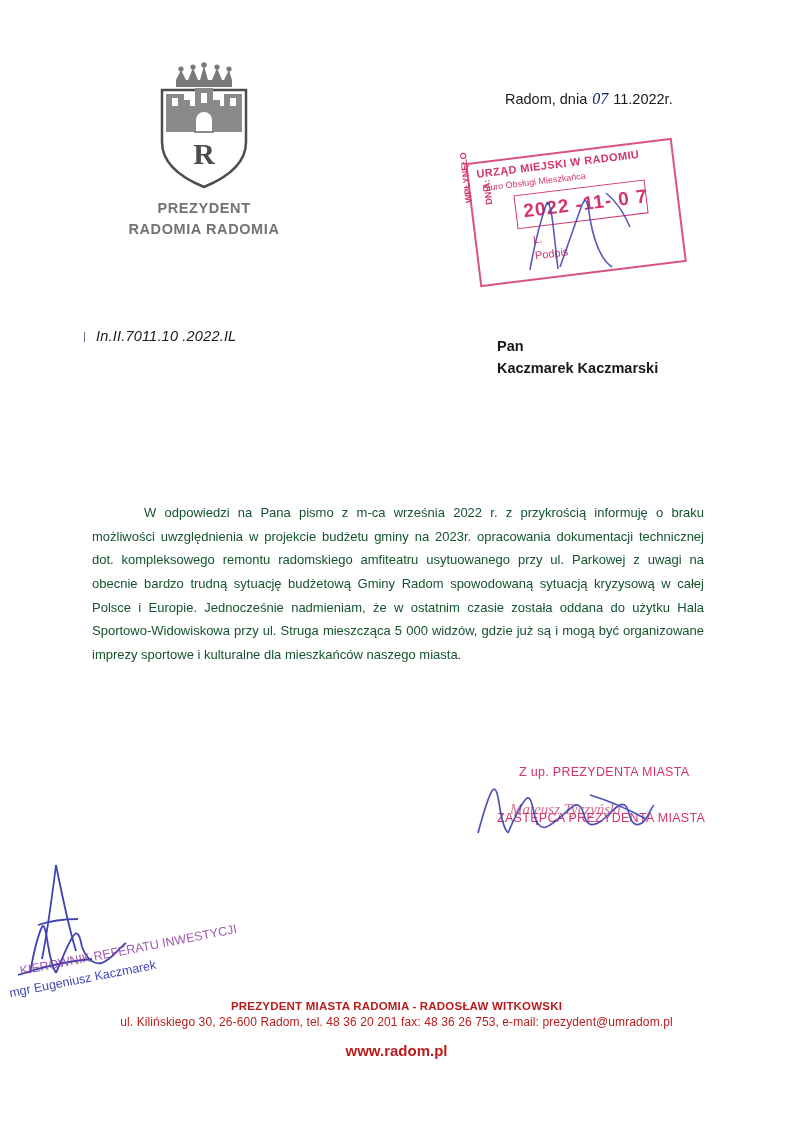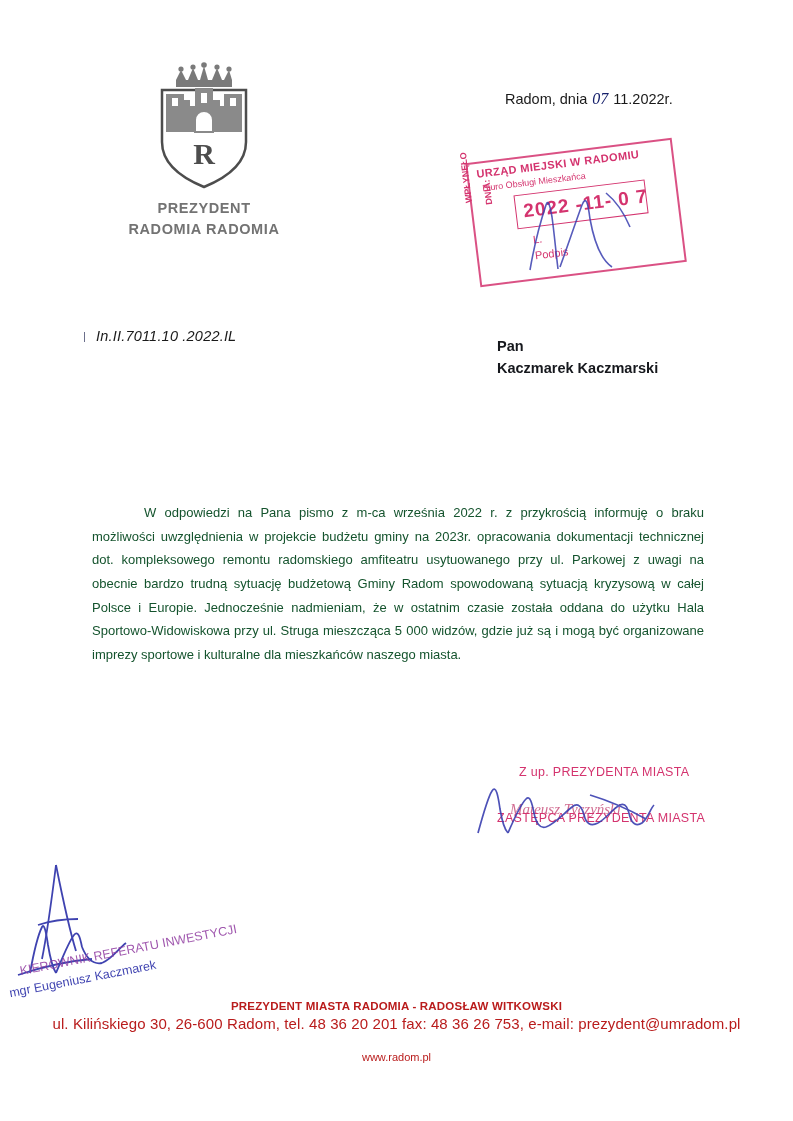--- a/index.html
+++ b/index.html
@@ -290,28 +290,28 @@
     top: 1000px;
     text-align: center;
     color: #b91c1c;
   }
   .footer-line1 {
     font-size: 11.5px;
     font-weight: bold;
     letter-spacing: .2px;
   }
   .footer-line2 {
-    font-size: 15px;
+    font-size: 12px;
     margin-top: 3px;
     letter-spacing: .1px;
   }
   .footer-line3 {
-    font-size: 11px;
-    font-weight: normal;
-    margin-top: 19px;
+    font-size: 15px;
+    font-weight: bold;
+    margin-top: 13px;
   }
 </style>
 </head>
 <body>
 
 <div class="page">
 
   <div class="crest-block">
     <div class="crest">
       <svg viewBox="0 0 108 130" width="108" height="130" aria-hidden="true">

